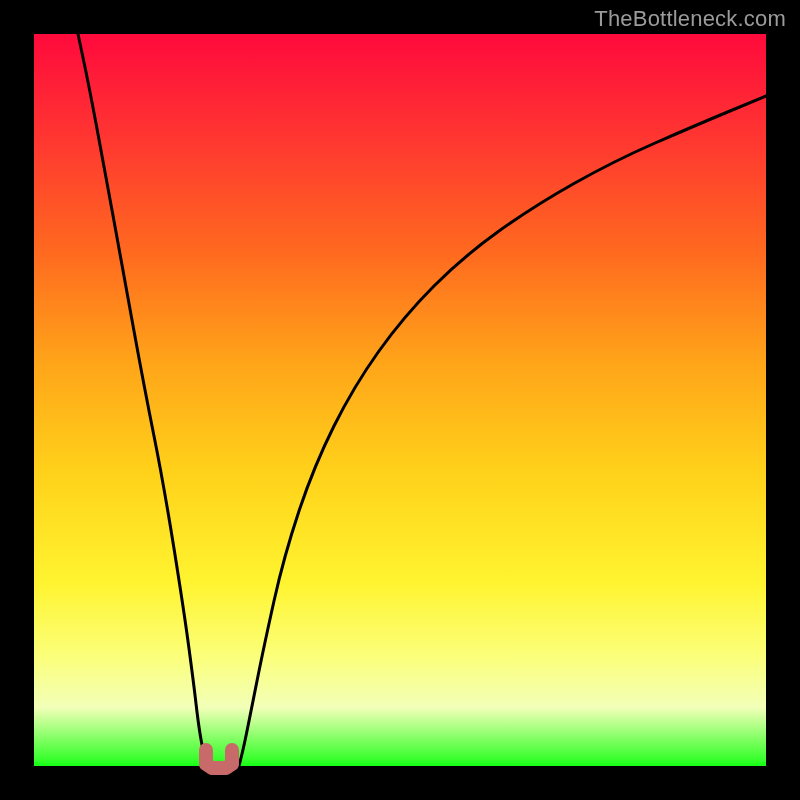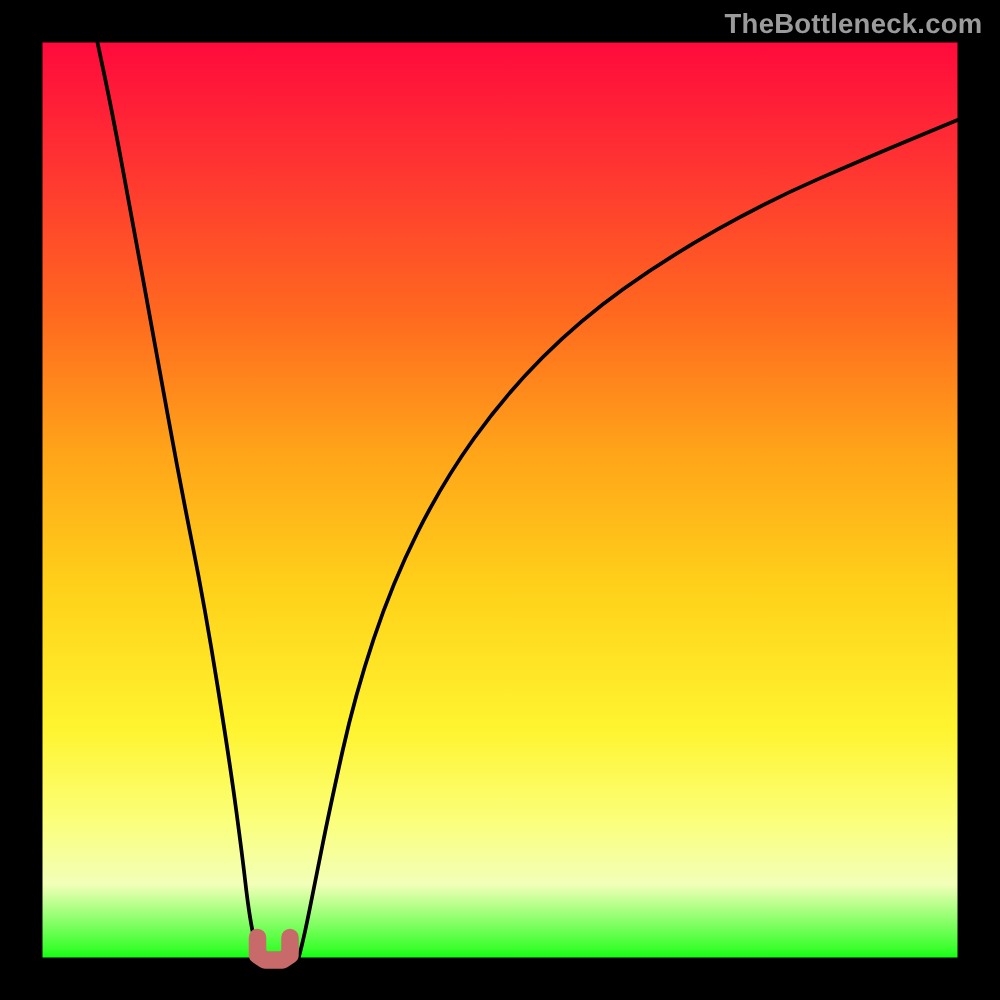--- a/index.html
+++ b/index.html
@@ -40,21 +40,21 @@
       #14ff14 100%
     );
   }
   .watermark {
     position: absolute;
     top: 6px;
     right: 14px;
     color: #9b9b9b;
     font-size: 22px;
     letter-spacing: 0.2px;
-    font-weight: 700;
+    font-weight: 400;
     user-select: none;
     margin-left: 10px;
   }
   svg.curves {
     position: absolute;
     left: 0;
     top: 0;
     width: 732px;
     height: 732px;
     overflow: visible;

